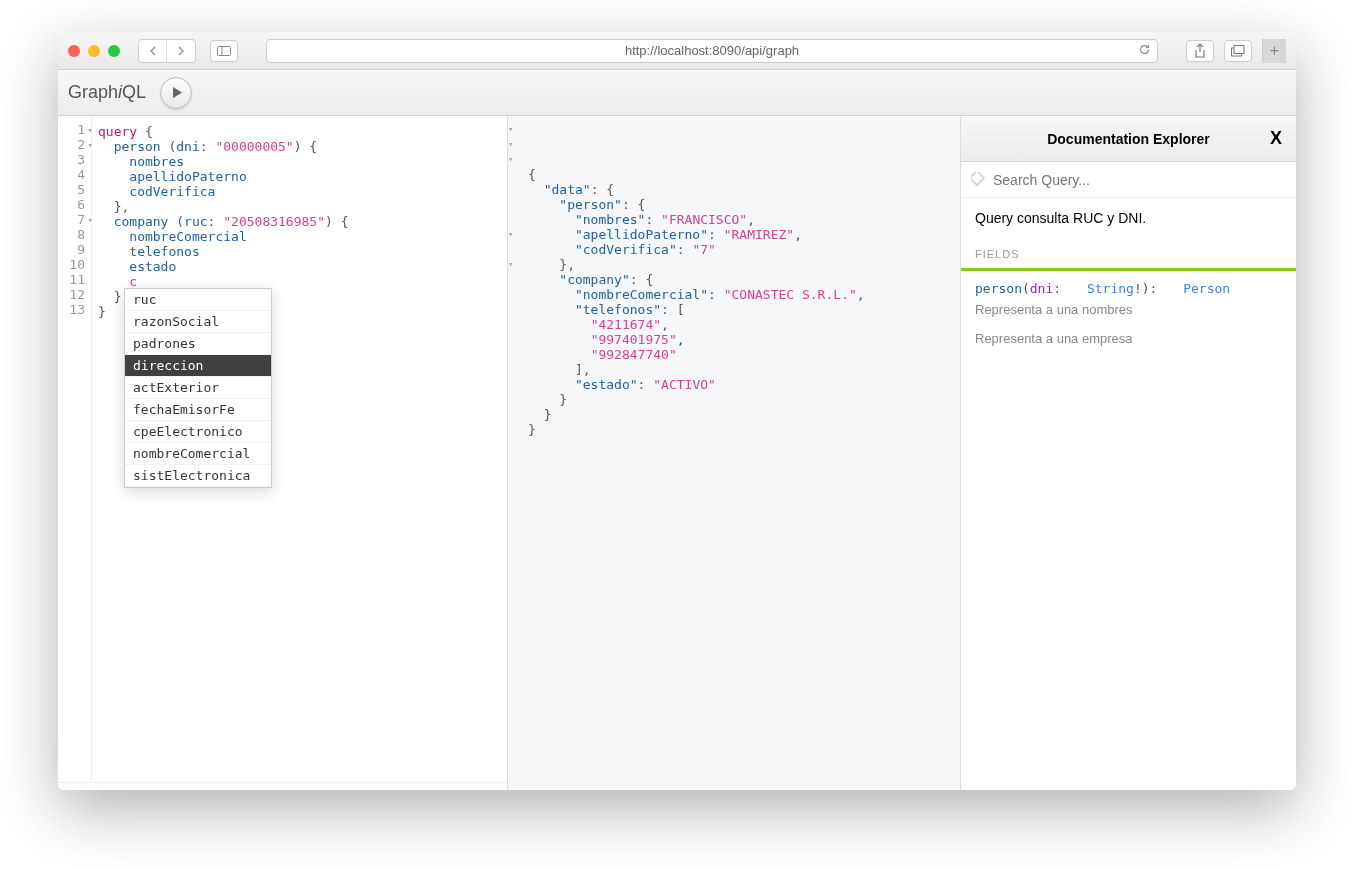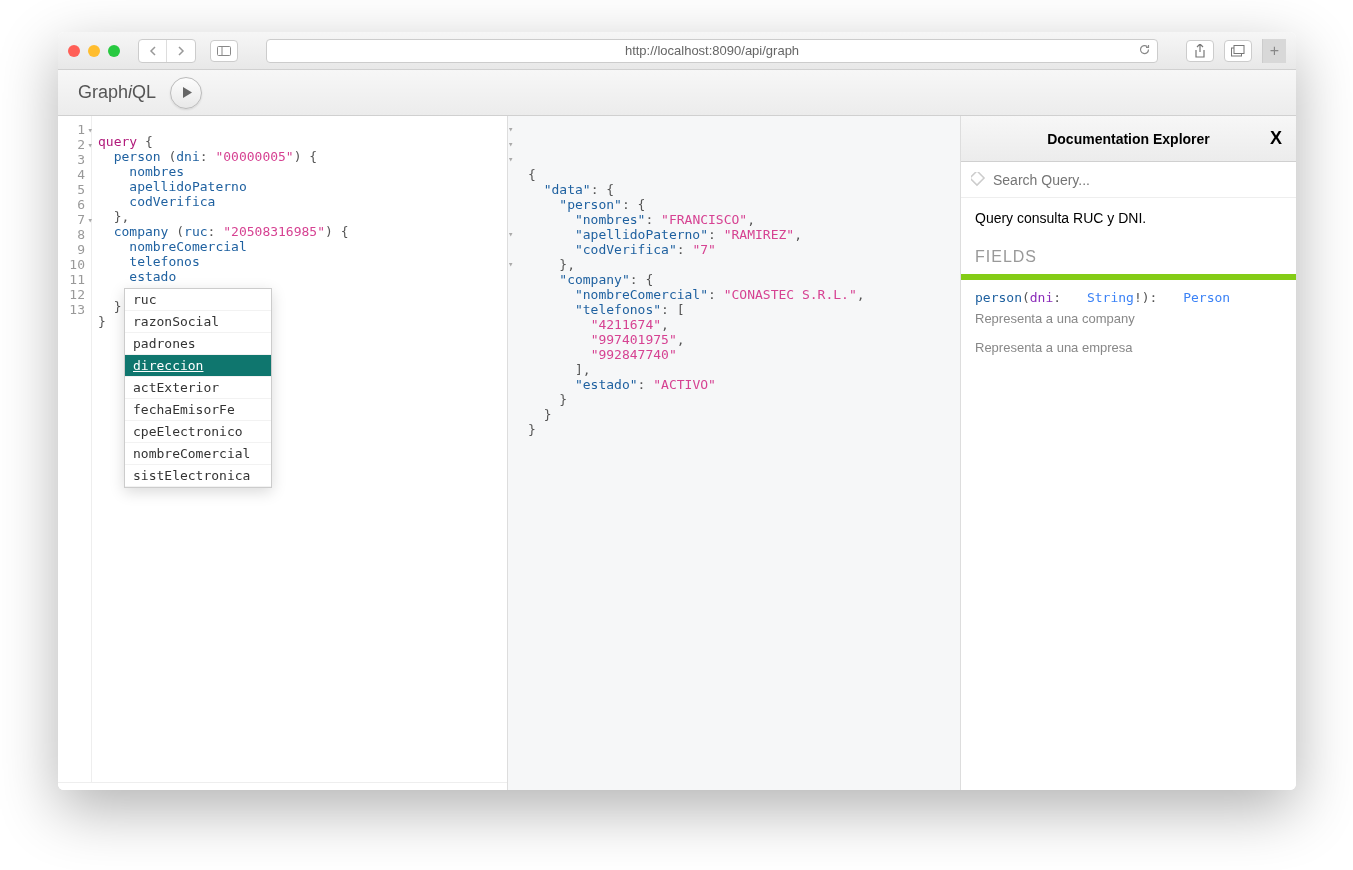--- a/index.html
+++ b/index.html
@@ -93,21 +93,21 @@
   border-left:1px solid #ccc;
   margin-left: auto;
 }
 
 .graphiql-toolbar {
   height: 46px;
   background: linear-gradient(#f7f7f7, #ececec);
   border-bottom: 1px solid #d0d0d0;
   display: flex;
   align-items: center;
-  padding: 0 20px;
+  padding: 0 10px;
   gap: 14px;
 }
 .graphiql-logo {
   font-size: 18px;
   color: #555;
   font-weight: 400;
 }
 .graphiql-logo .i { font-style: italic; }
 .execute-btn {
   width: 32px; height: 32px;
@@ -140,21 +140,21 @@
   padding: 6px 6px 0 0;
   border-right: 1px solid #eee;
 }
 .gutter div { height: 15px; line-height: 15px; position: relative;}
 .fold-arrow {
   position:absolute; right: -8px; top: 1px;
   font-size: 9px; color: #aaa;
 }
 .code {
   flex: 1;
-  padding: 18px 0 0 6px;
+  padding: 8px 0 0 6px;
   white-space: pre;
   line-height: 15px;
 }
 .kw { color: #b11a7b; }
 .attr { color: #1f61a0; }
 .str { color: #d64292; }
 .fn { color: #1f61a0; }
 .punc { color: #555; }
 .partial { color: #d64292; }
 
@@ -221,24 +221,24 @@
   font-size: 14px;
   flex: 1;
   color: #333;
 }
 .doc-section {
   padding: 12px 14px;
   font-size: 14px;
 }
 .doc-fields-label {
   color: #999;
-  font-size: 16px;
+  font-size: 11px;
   letter-spacing: 1px;
   padding: 10px 14px 8px;
-  border-bottom: 6px solid #84cc16;
+  border-bottom: 3px solid #84cc16;
 }
 .doc-field {
   padding: 10px 14px 2px;
   font-family: Menlo, Consolas, monospace;
   font-size: 13px;
 }
 .doc-field-name { color: #1f61a0; }
 .doc-arg-name { color: #8b2bb9; }
 .doc-type { color: #3b82f6; margin-left: 18px; }
 .doc-bang { color: #555; }
@@ -260,23 +260,22 @@
   font-size: 13px;
   z-index: 10;
 }
 .ac-item {
   padding: 3px 8px;
   color: #333;
   border-bottom: 1px solid #f2f2f2;
   cursor: pointer;
 }
 .ac-item.selected {
-  background: #0f766e;
+  background: #404040;
   color: #fff;
-  text-decoration: underline;
 }
 .resize-handle-bottom {
   position:absolute;
   bottom:0; left:0; right:0;
   height: 8px;
   background: #fff;
   border-top: 1px solid #eee;
 }
 </style>
 </head>
@@ -390,20 +389,20 @@
       <div class="doc-search">
         <svg width="16" height="16" viewBox="0 0 16 16">
             <rect x="1" y="1" width="10" height="10" transform="rotate(45 6 6)" stroke="#ccc" stroke-width="1.5" fill="none"></rect>
           </svg>
         <input type="text" placeholder="Search Query..." style="">
       </div>
       <div class="doc-section">Query consulta RUC y DNI.</div>
       <div class="doc-fields-label">FIELDS</div>
       <div id="doc-fields">
           <div class="doc-field"><span class="doc-field-name">person</span><span class="rpunc">(</span><span class="doc-arg-name">dni</span><span class="rpunc">: </span><span class="doc-type">String</span><span class="doc-bang">!</span><span class="rpunc">): </span><span class="doc-type">Person</span></div>
-          <div class="doc-desc">Representa a una company</div>
+          <div class="doc-desc">Representa a una nombres</div>
           <div class="doc-desc">Representa a una empresa</div>
         </div>
     </div>
 
   </div>
 
 </div>
 
 </body></html>

